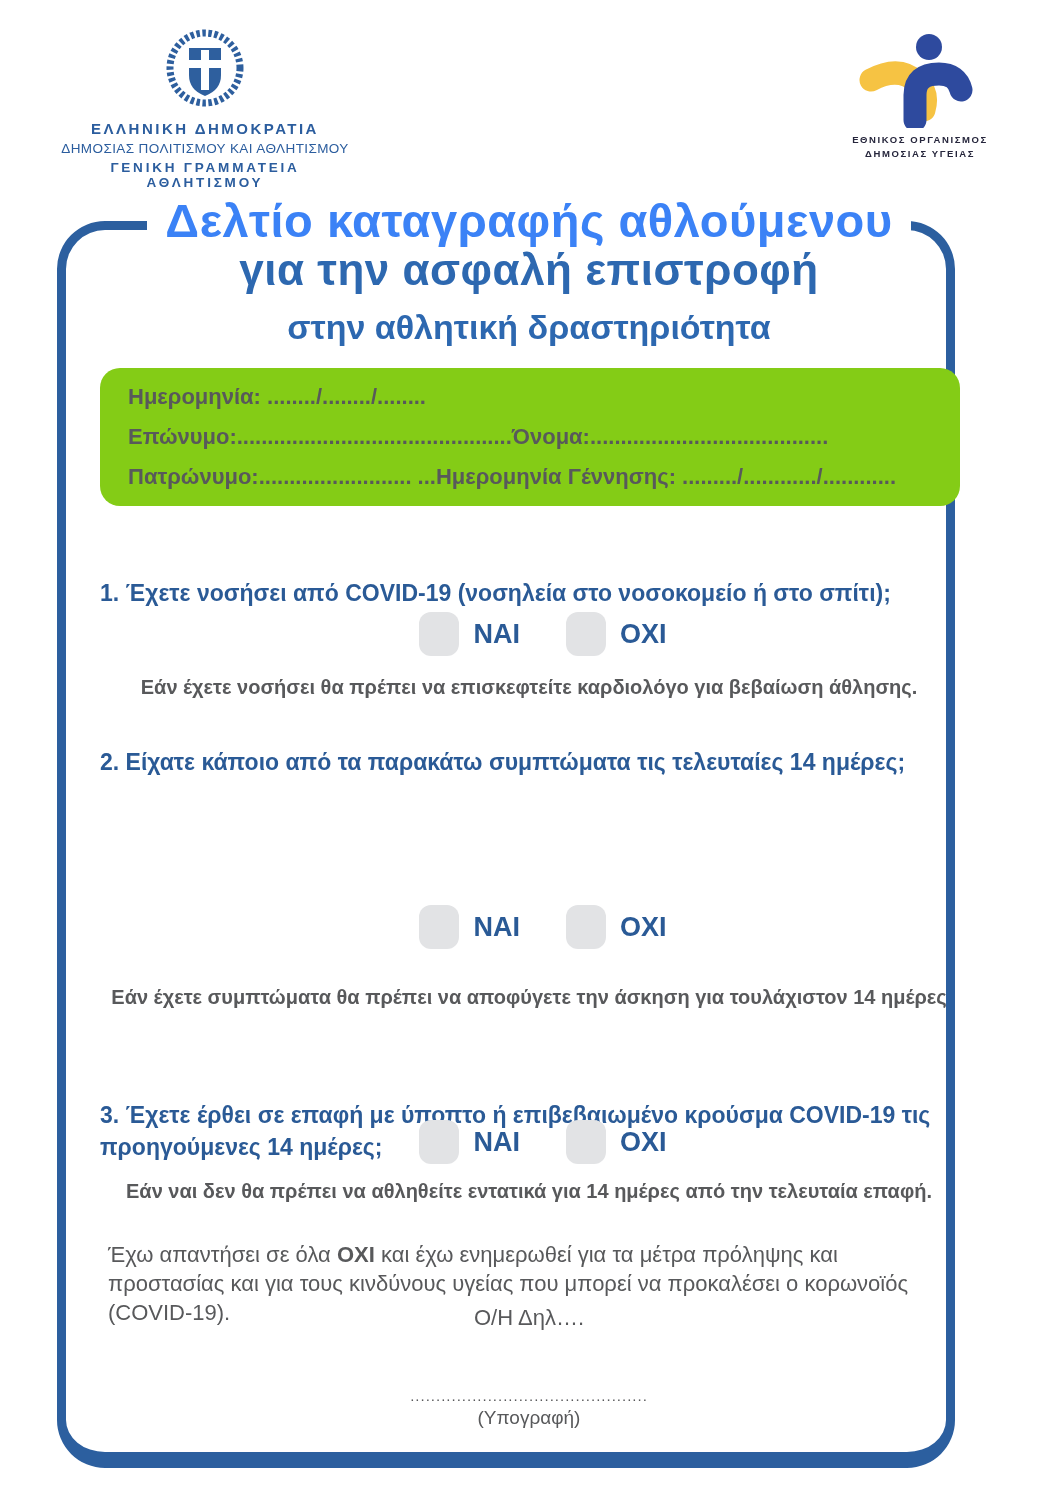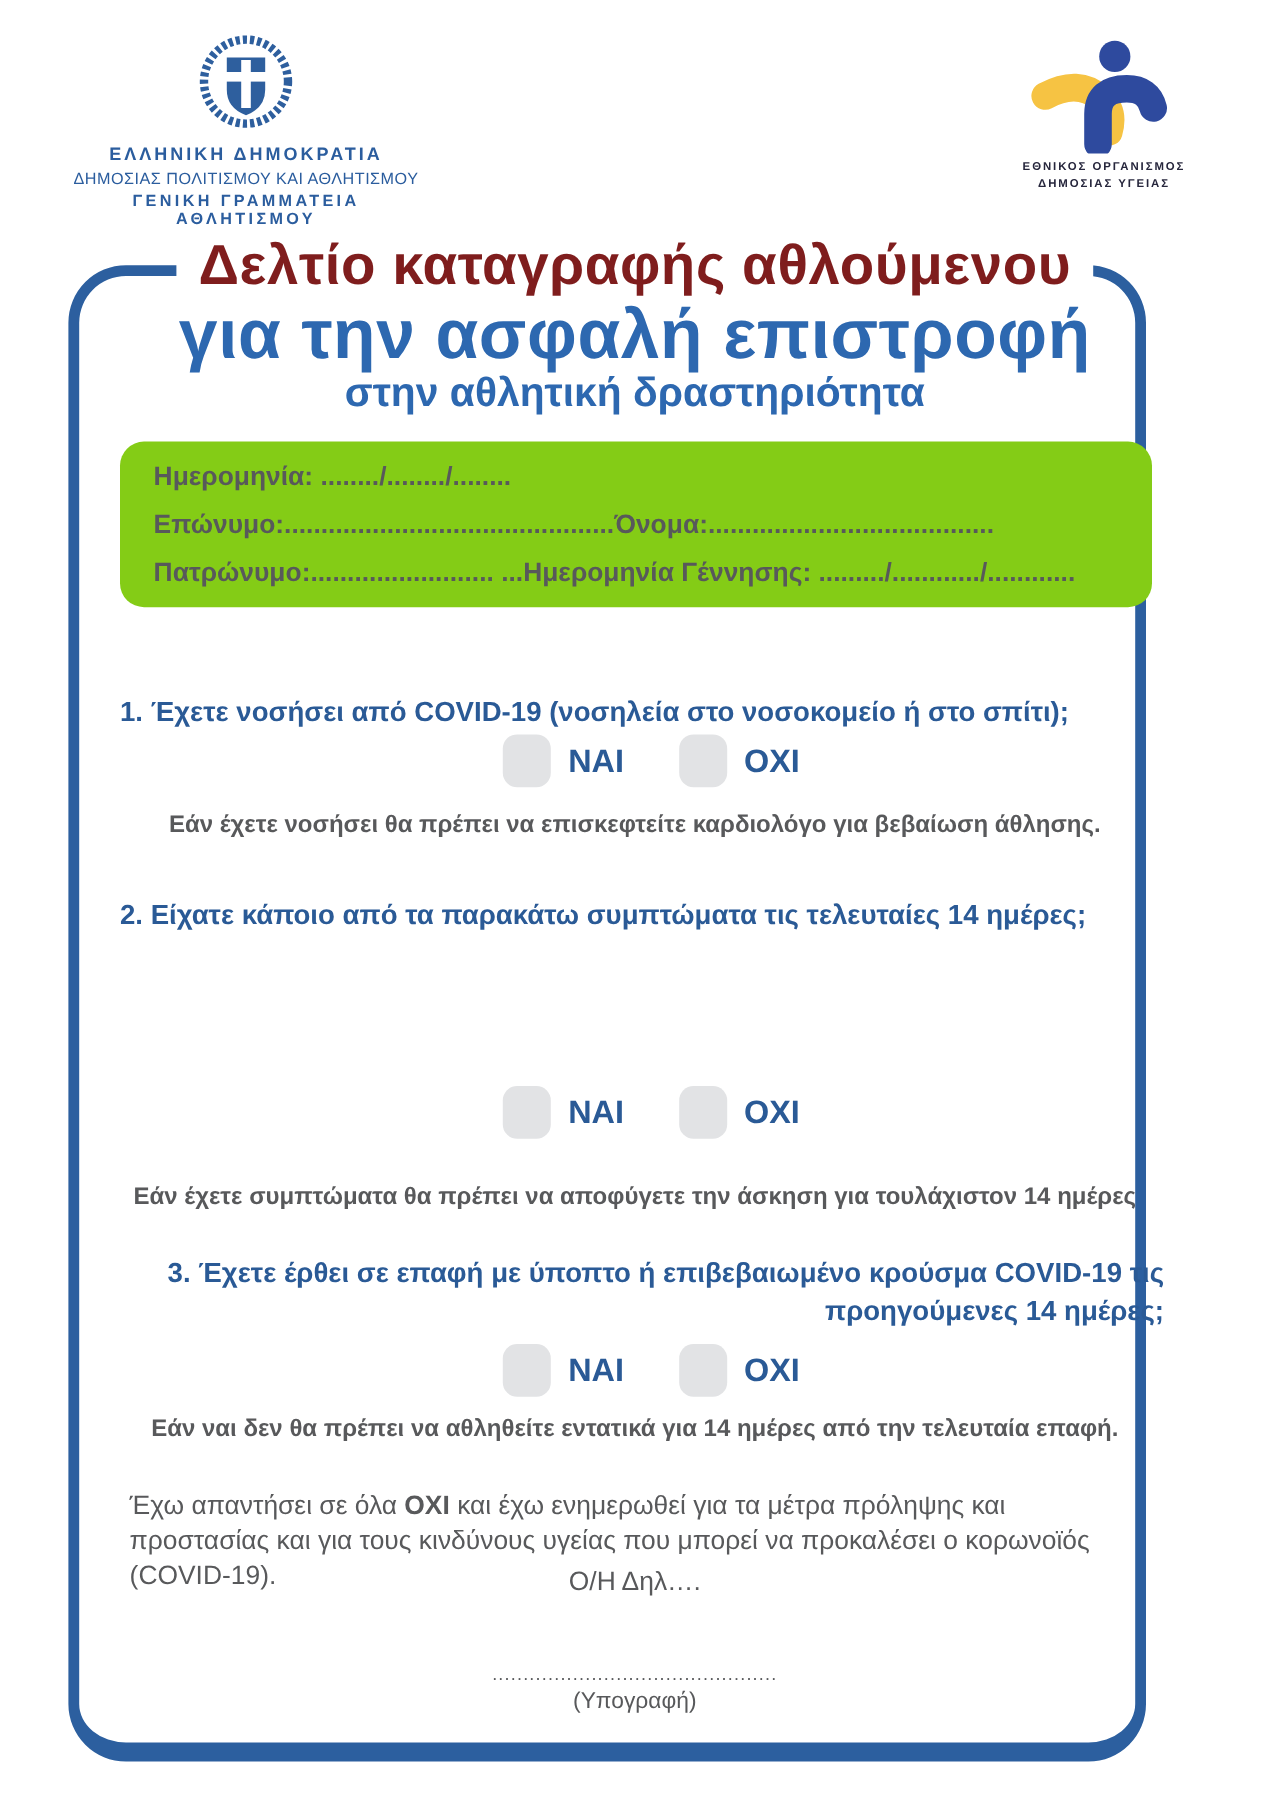--- a/index.html
+++ b/index.html
@@ -24,40 +24,40 @@
   
   .border-box {
     position:absolute; left:57px; top:221px; width:898px; height:1247px;
     border:9px solid #2c5f9f; border-bottom-width:16px; border-radius:48px;
     z-index:1;
   }
 
   
   .title1 { position:absolute; top:196px; left:0; width:100%; text-align:center; z-index:3; }
   .title1 span { display:inline-block; background:#ffffff; padding:0 18px;
-    font-size:47px; font-weight:bold; color:#7f1d1d; letter-spacing:0.5px; line-height:50px; }
+    font-size:47px; font-weight:bold; color:#3b82f6; letter-spacing:0.5px; line-height:50px; }
   .title2 { position:absolute; top:245px; left:0; width:100%; text-align:center; z-index:2;
-    font-size:58px; font-weight:bold; color:#2d68b0; letter-spacing:0.5px; }
+    font-size:44px; font-weight:bold; color:#2d68b0; letter-spacing:0.5px; }
   .title3 { position:absolute; top:308px; left:0; width:100%; text-align:center; z-index:2;
     font-size:34px; font-weight:bold; color:#2d68b0; }
 
   
   .info-box {
     position:absolute; left:100px; top:368px; width:860px; height:138px;
     background:#84cc16; border-radius:20px; padding:16px 28px;
     display:flex; flex-direction:column; justify-content:space-between;
     font-weight:bold; font-size:22px; color:#58595b; z-index:2;
   }
 
   
   .question { position:absolute; left:100px; width:870px; color:#2a5a96;
     font-weight:bold; font-size:23px; line-height:1.4; z-index:2; }
   .q1 { top:577px; }
   .q2 { top:746px; }
-  .q3 { top:1044px;text-align:right; }
+  .q3 { top:1099px; }
 
   .symptoms { position:absolute; left:60px; top:790px; width:938px; text-align:center;
     font-size:21px; color:#58595b; line-height:25px; z-index:2; }
 
   .yesno { position:absolute; left:14px; width:100%; display:flex; justify-content:center;
     align-items:center; z-index:2; }
   .yn1 { top:612px; } .yn2 { top:905px; } .yn3 { top:1120px; }
   .cb { width:40px; height:44px; background:#e2e3e5; border-radius:12px; display:inline-block; }
   .yn-label { font-weight:bold; font-size:27px; color:#2a5a96; margin-left:14px; }
   .yn-gap { width:46px; display:inline-block; }

